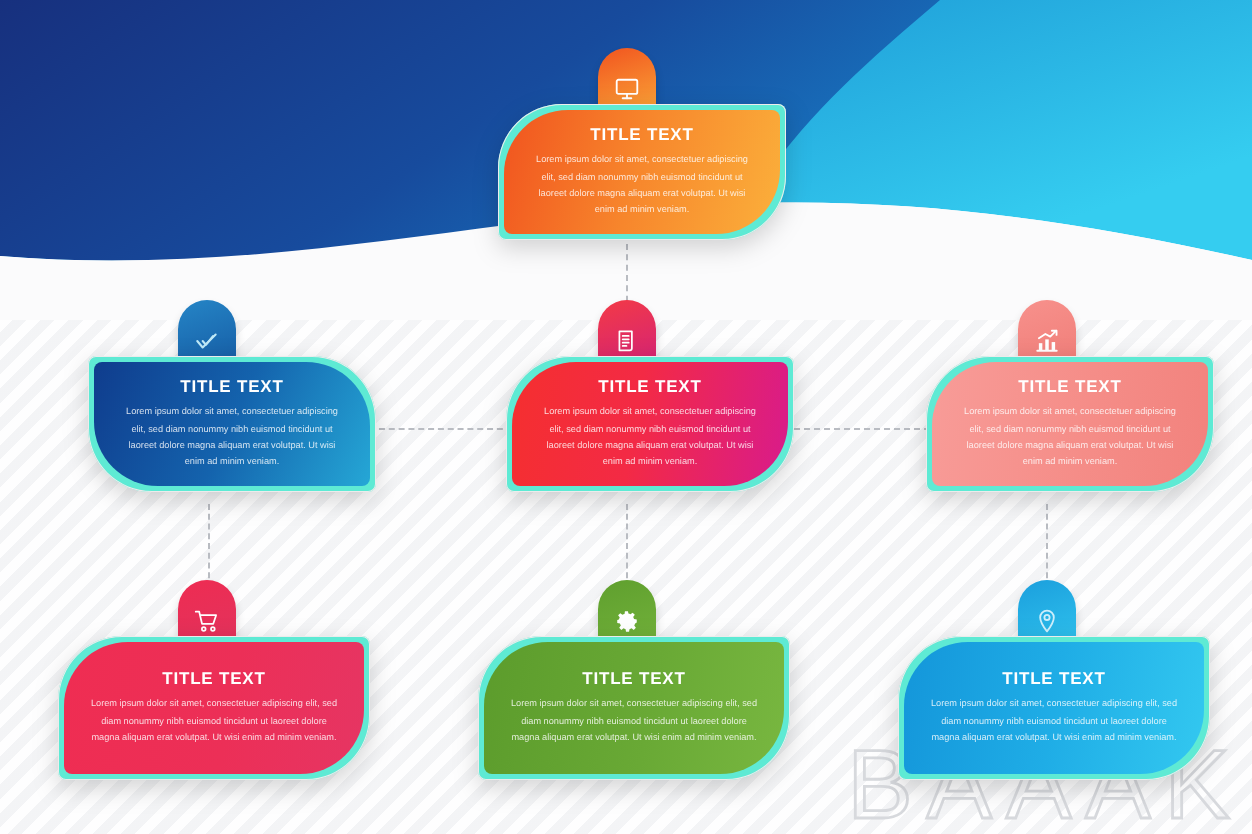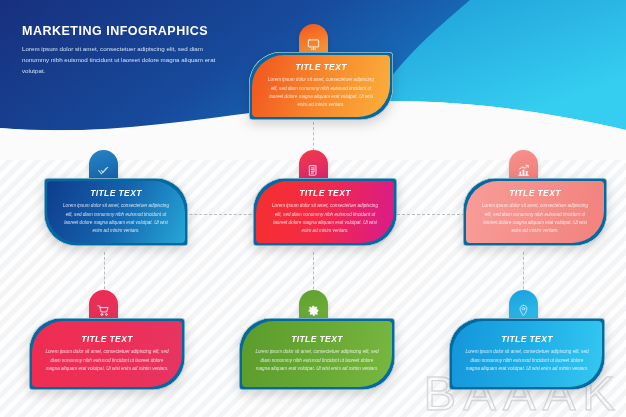--- a/index.html
+++ b/index.html
@@ -44,23 +44,22 @@
     position:absolute;width:29px;height:41px;border-radius:14.5px 14.5px 3px 3px;
     display:flex;align-items:center;justify-content:center;
     box-shadow:0 3px 5px rgba(0,0,0,.16);
     z-index:3;
   }
   .pill svg{width:13px;height:13px;display:block;}
 
   
   .cardwrap{position:absolute;z-index:5;filter:drop-shadow(0 4px 6px rgba(0,0,0,.17));}
   .frame{
-    background:#0369a1;padding:3px;
+    background:#5eead4;padding:3px;
     box-shadow:inset 0 0 0 .5px #ececec;
-    font-style:italic;
   }
   .body{
     position:relative;overflow:hidden;
     display:flex;flex-direction:column;align-items:center;justify-content:center;
     text-align:center;
   }
   .body .t{font-size:8.5px;font-weight:bold;color:#ffffff;letter-spacing:.4px;margin:0 0 4px 0;}
   .body .d{font-size:4.6px;line-height:1.82;color:rgba(255,255,255,.82);margin:0;padding:0 13px;}     
 
   .shape-a{border-radius:32px 4px 32px 4px;}   
@@ -95,24 +94,20 @@
       </linearGradient>
     </defs>
 
     <path d="M0,0 H626 V130 C520,106 430,96 330,104 C230,112 120,138 0,128 Z" fill="url(#gCyan)"></path>
 
     <path d="M0,0 H470 C430,34 400,60 372,104 C300,112 120,138 0,128 Z" fill="url(#gNavy)"></path>
 
     <path d="M0,128 C120,138 230,112 330,104 C430,96 520,106 626,130 L626,160 L0,160 Z" fill="#fbfbfc"></path>
   </svg>
 
-  <div class="hdr" id="hdr-left">
-    <h1>MARKETING INFOGRAPHICS</h1>
-    <p>Lorem ipsum dolor sit amet, consectetuer adipiscing elit, sed diam nonummy nibh euismod tincidunt ut laoreet dolore magna aliquam erat volutpat.</p>
-  </div>
 
 
   <div class="dash-v" style="left:313px;top:122px;height:34px;"></div>
   <div class="dash-h" style="left:160px;top:214px;width:116px;"></div>
   <div class="dash-h" style="left:352px;top:214px;width:118px;"></div>
   <div class="dash-v" style="left:104px;top:252px;height:42px;"></div>
   <div class="dash-v" style="left:313px;top:252px;height:42px;"></div>
   <div class="dash-v" style="left:523px;top:252px;height:42px;"></div>
 
   <div class="node c-top" style="left:0;top:0;">

